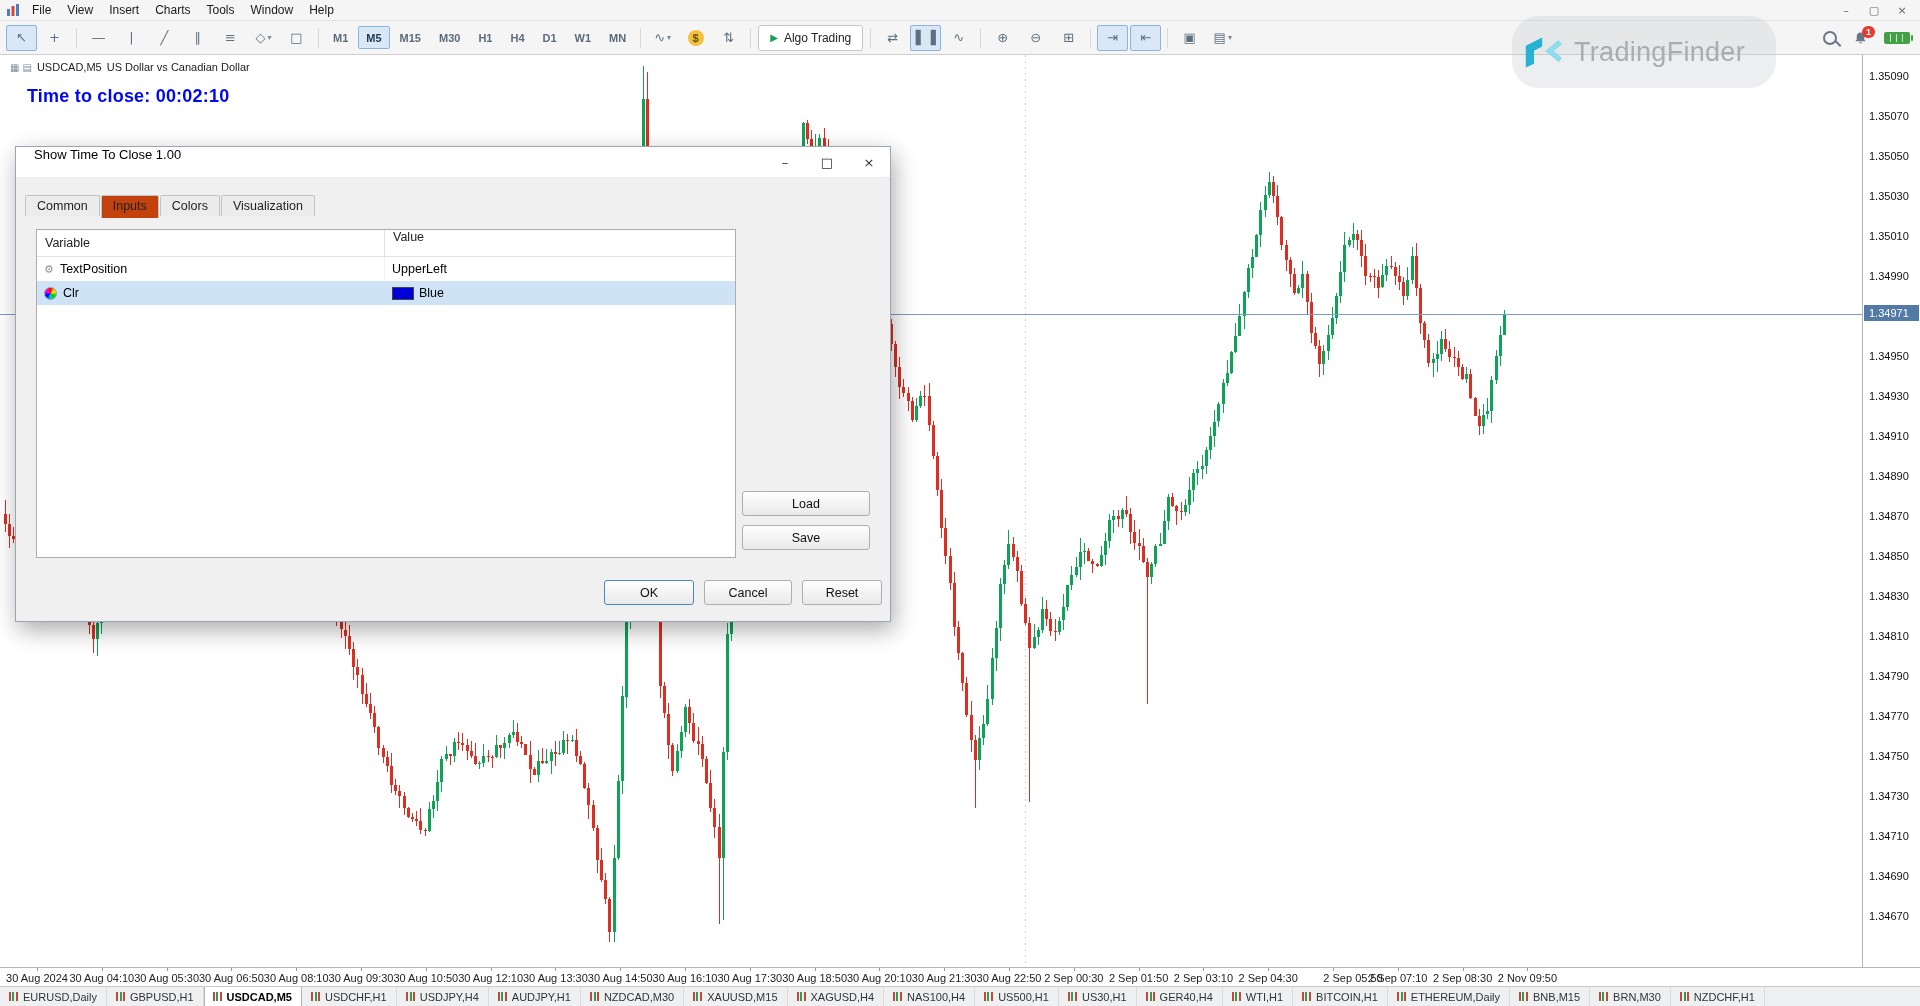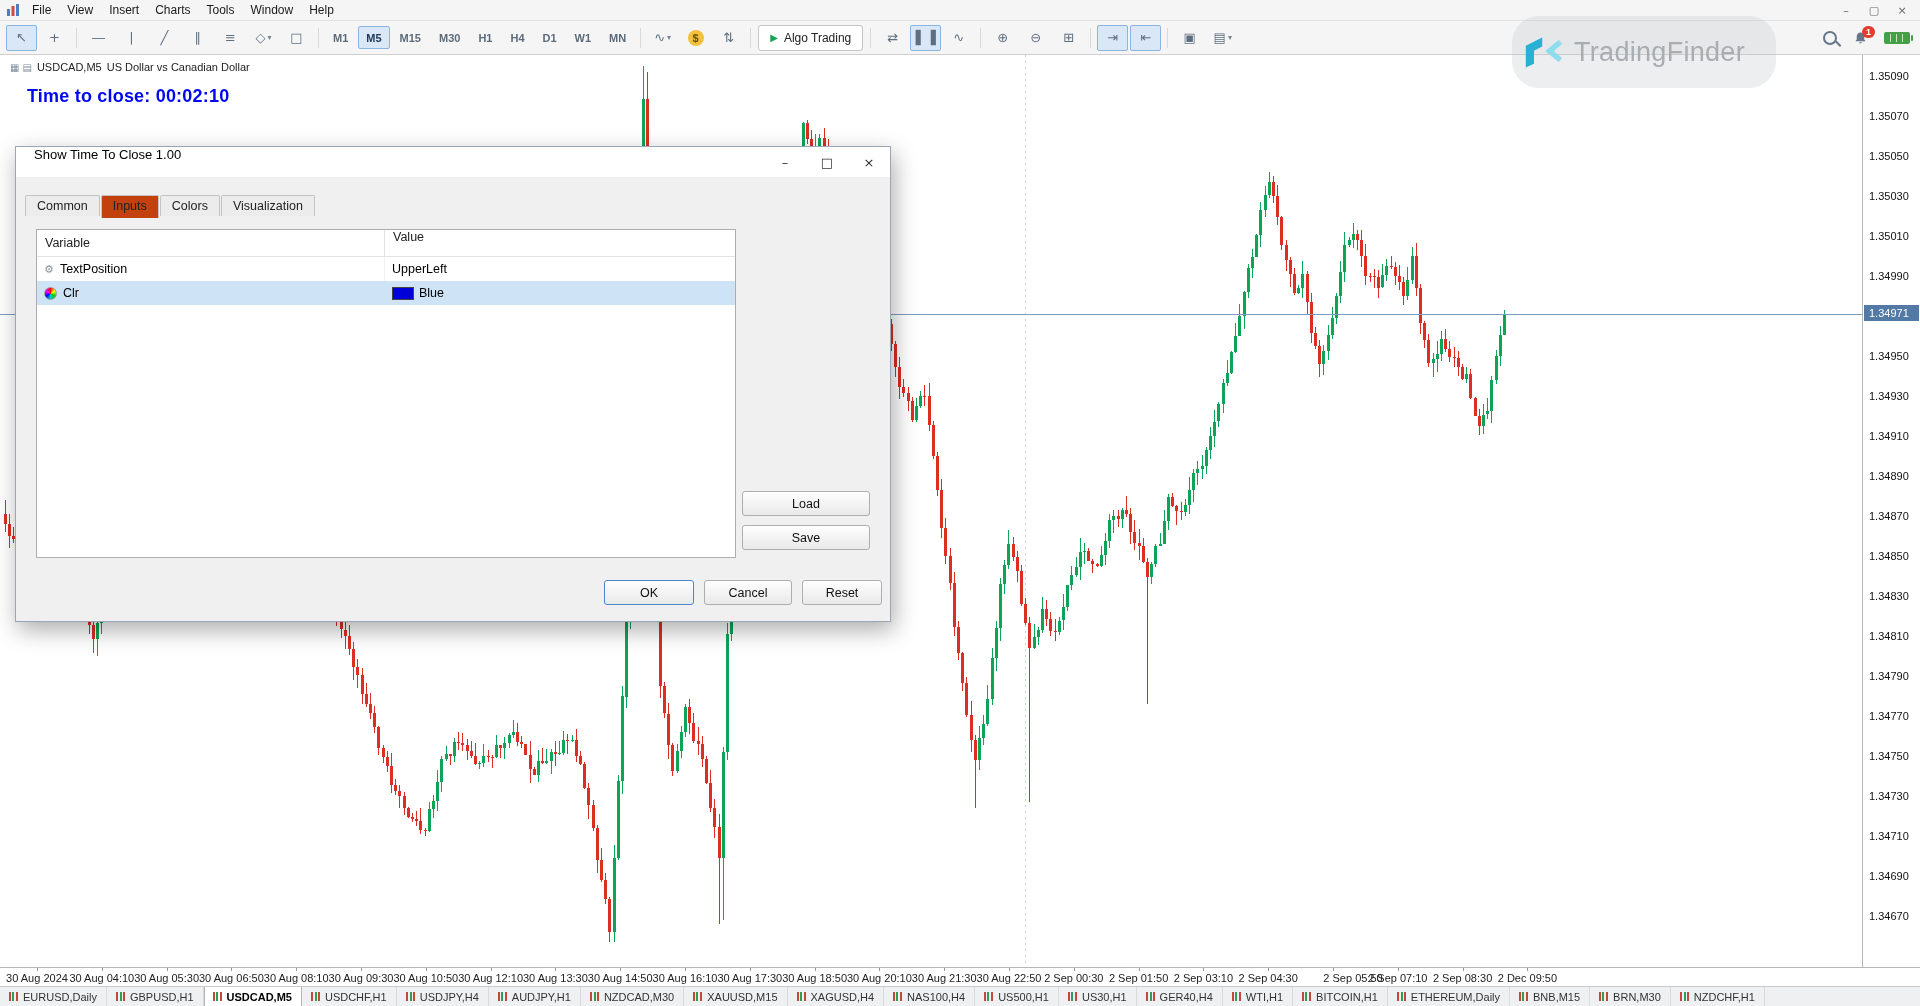--- a/index.html
+++ b/index.html
@@ -1034,21 +1034,21 @@
       <span class="tlabel" style="left: 1203.4px;">2 Sep 03:10</span>
       <div class="ttick" style="left: 1268.2px;"></div>
       <span class="tlabel" style="left: 1268.2px;">2 Sep 04:30</span>
       <div class="ttick" style="left: 1333px;"></div>
       <span class="tlabel" style="left: 1333px; margin-left: 20px;">2 Sep 05:50</span>
       <div class="ttick" style="left: 1397.8px;"></div>
       <span class="tlabel" style="left: 1397.8px;">2 Sep 07:10</span>
       <div class="ttick" style="left: 1462.6px;"></div>
       <span class="tlabel" style="left: 1462.6px;">2 Sep 08:30</span>
       <div class="ttick" style="left: 1527.4px;"></div>
-      <span class="tlabel" style="left: 1527.4px;">2 Dec 09:50</span>
+      <span class="tlabel" style="left: 1527.4px;">2 Nov 09:50</span>
     </div>
 
   <div class="tabbar" id="tabbar">
       <div class="tab">
         <span class="tabicon"></span>
         <span>EURUSD,Daily</span>
       </div>
       <div class="tab">
         <span class="tabicon"></span>
         <span>GBPUSD,H1</span>

